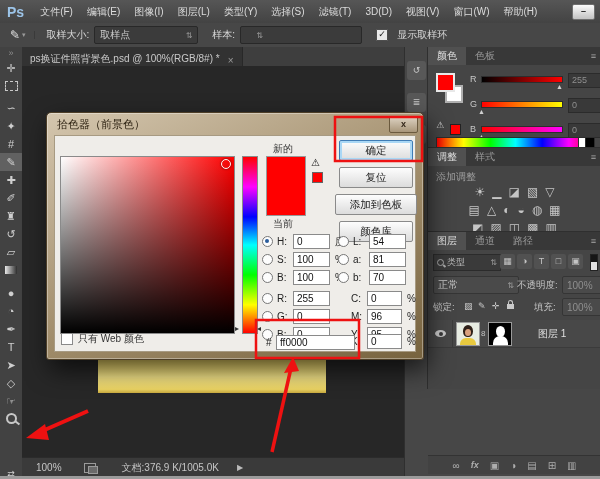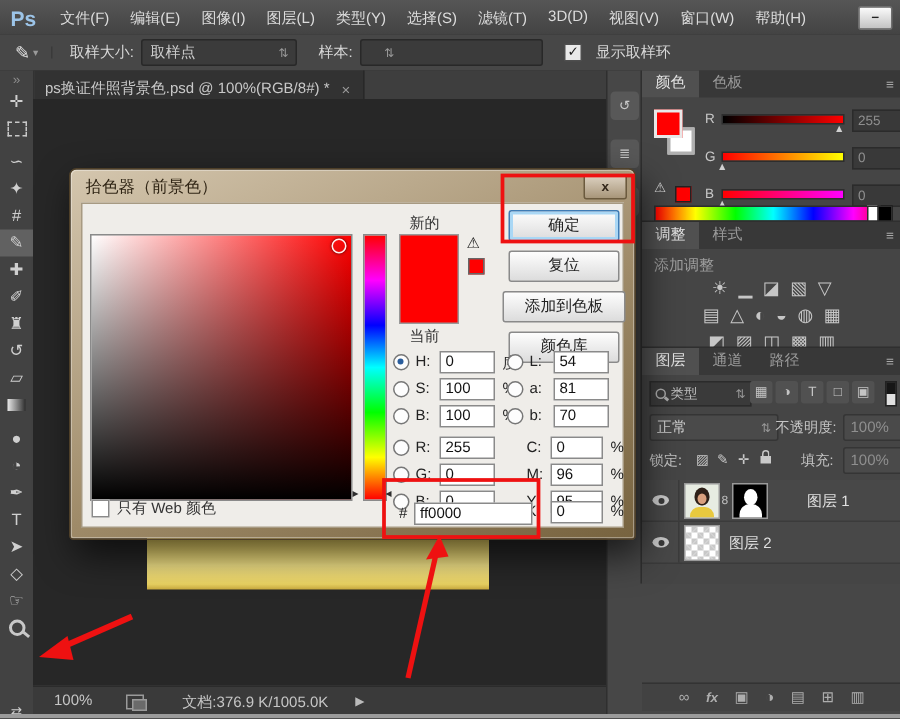--- a/index.html
+++ b/index.html
@@ -354,27 +354,20 @@
       </span>
     <span class="thumb" style="left:28px;">
       <span class="hair"></span>
       <span class="face"></span>
       <span class="shirt"></span>
     </span>
     <span class="linkg" style="left:53px;">8</span>
     <span class="maskthumb" style="left:60px;"></span>
     <span class="lname" style="left:88px;margin-left:22px;">图层 1</span>
   </div>
-  <div class="lrow" style="top:301px;">
-    <span class="eyecell">
-        <span class="eye"></span>
-      </span>
-    <span class="thumb checker" style="left:28px;"></span>
-    <span class="lname" style="left:58px;">图层 2</span>
-  </div>
 
   <div class="lbottom">
     <span class="lb-ic">∞</span>
     <span class="lb-ic lb-fx">fx</span>
     <span class="lb-ic">▣</span>
     <span class="lb-ic">◑</span>
     <span class="lb-ic">▤</span>
     <span class="lb-ic">⊞</span>
     <span class="lb-ic">▥</span>
   </div>

